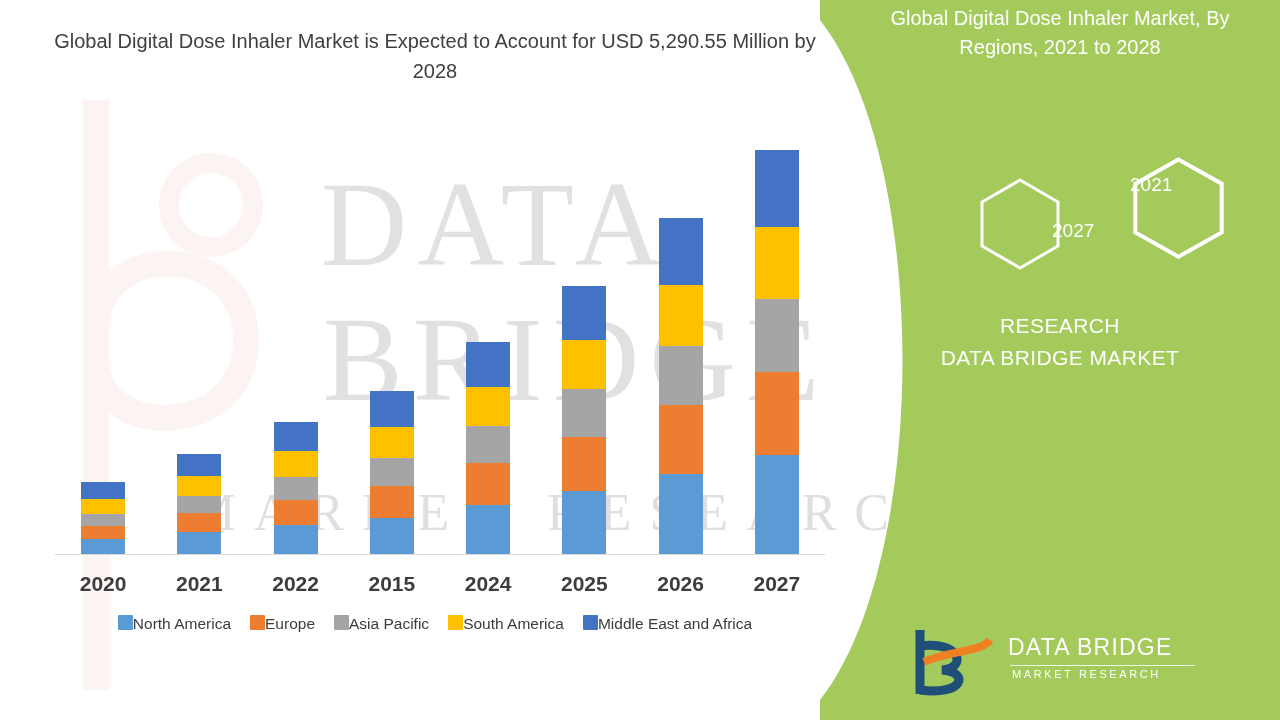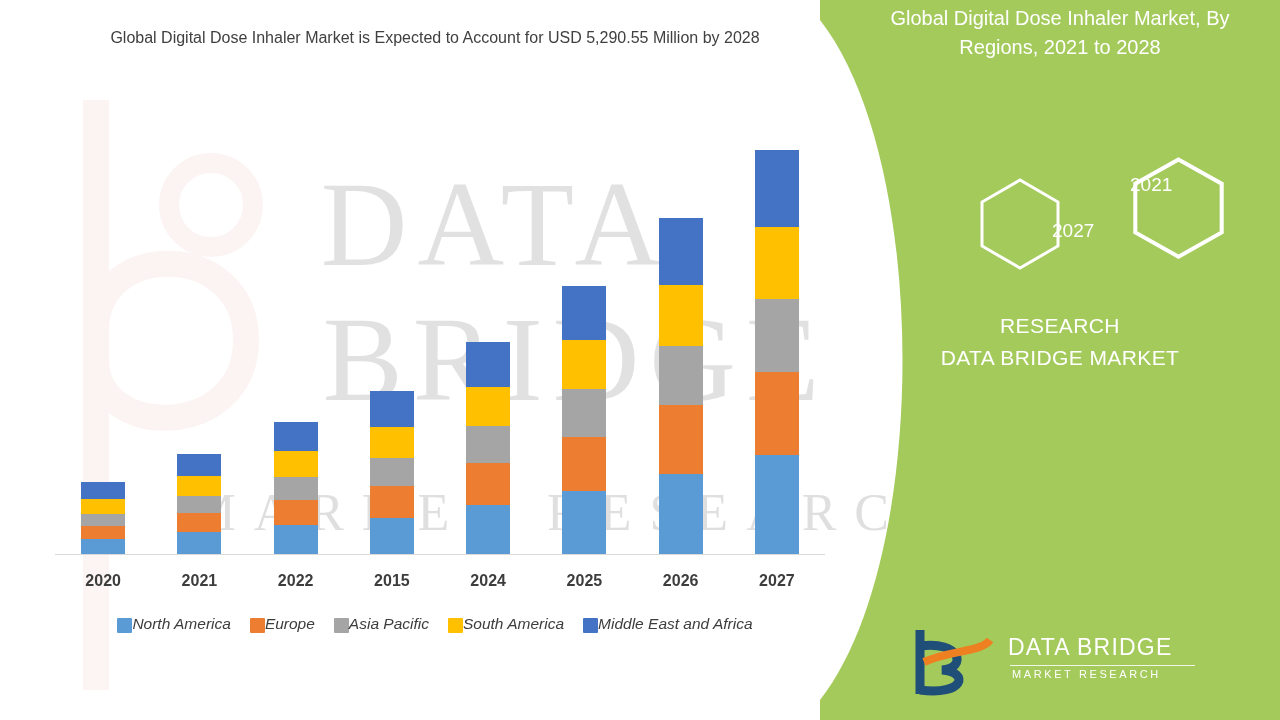--- a/index.html
+++ b/index.html
@@ -98,21 +98,21 @@
     position: absolute;
     left: 0; top: 0;
     width: 860px; height: 720px;
   }
   .chart-title {
     position: absolute;
     top: 26px;
     left: 40px;
     width: 790px;
     text-align: center;
-    font-size: 16px;
+    font-size: 20px;
     color: #404040;
     line-height: 1.5;
   }
 
   
   .watermark {
     position: absolute;
     left: 16px; top: 0;
     width: 940px; height: 708px;
     pointer-events: none;
@@ -150,40 +150,39 @@
     position: absolute;
     left: 55px;
     top: 572px;
     width: 770px;
     display: flex;
     justify-content: space-around;
   }
   .x-label {
     width: 60px;
     text-align: center;
-    font-size: 16px;
+    font-size: 21px;
     font-weight: bold;
     color: #3d3d3d;
   }
 
   .legend {
     position: absolute;
     left: 40px;
     top: 615px;
     width: 800px;
     display: flex;
     justify-content: center;
     align-items: center;
     gap: 9px;
   }
   .legend-item {
     display: flex;
-    align-items: flex-end;
+    align-items: flex-start;
     margin-right: 10px;
-    font-style: italic;
   }
   .legend-swatch {
     width: 15px; height: 15px;
     border-radius: 1px;
   }
   .legend-text {
     font-size: 15.5px;
     color: #3d3d3d;
   }
 </style>

